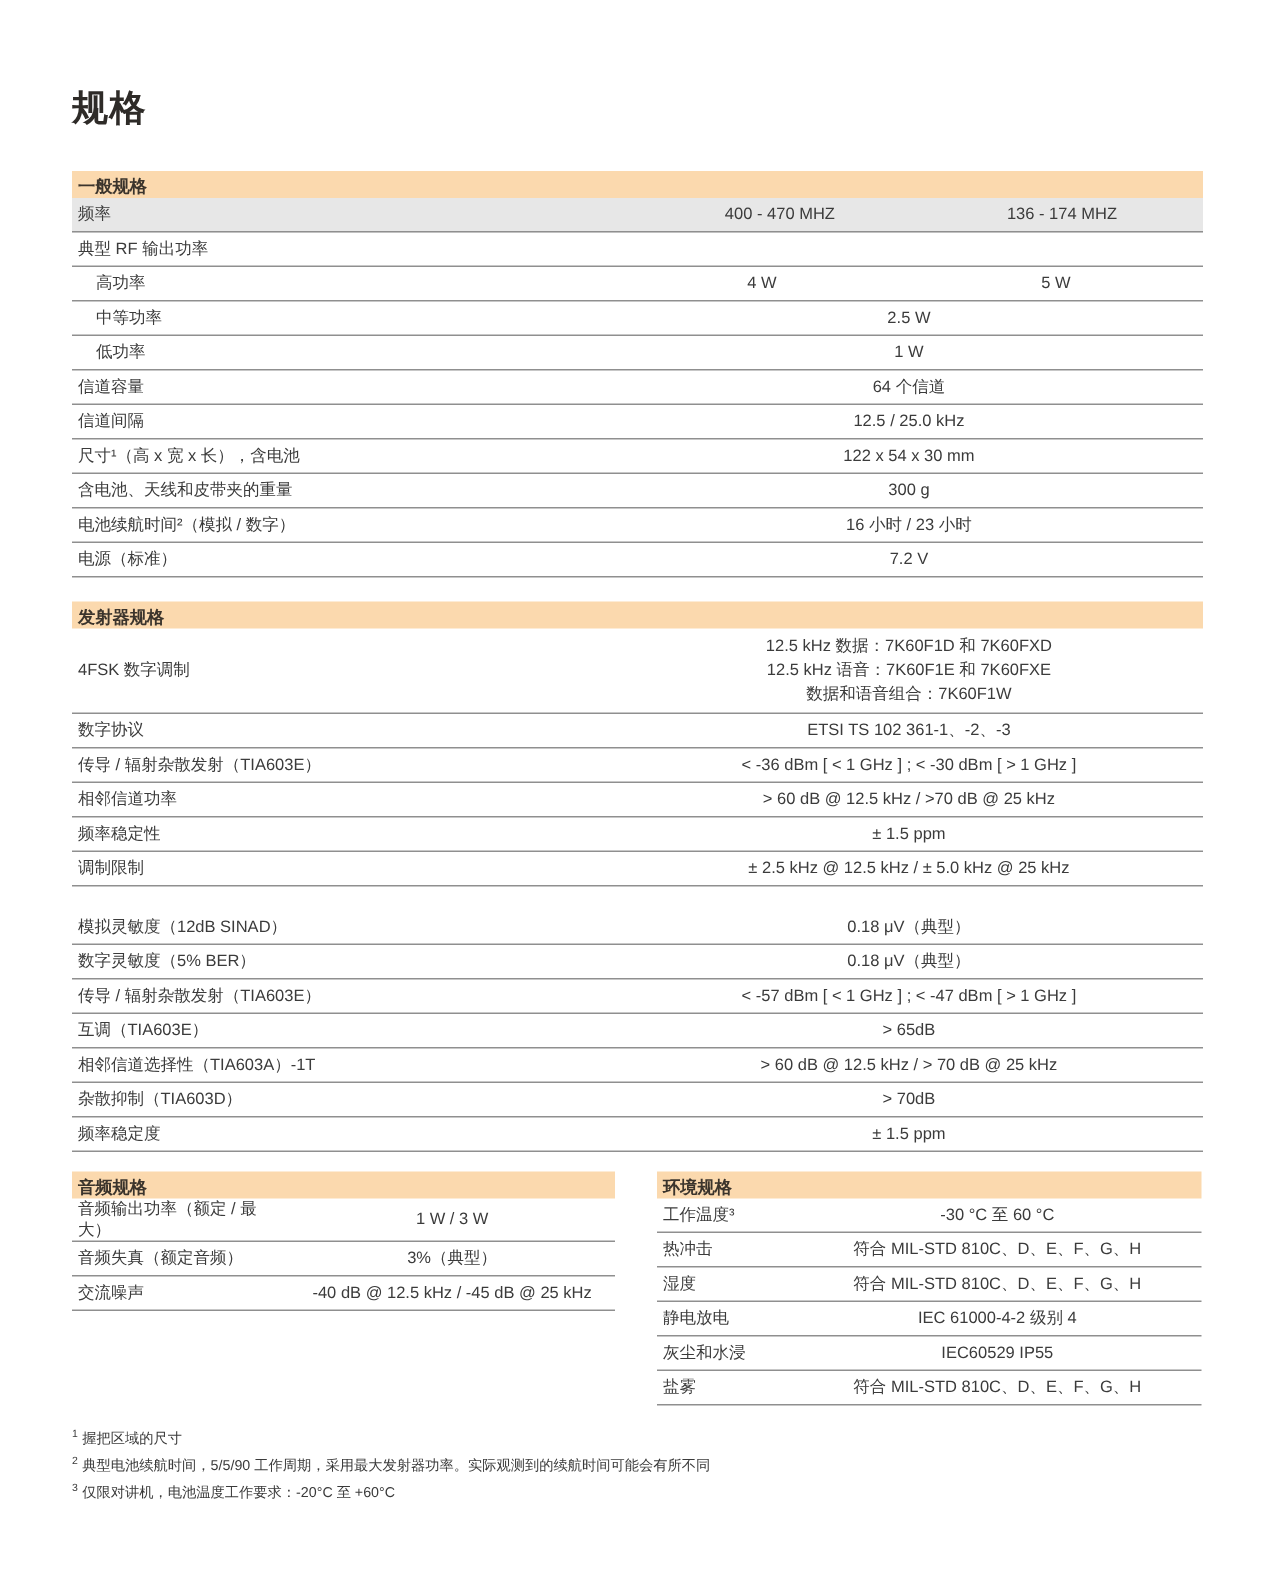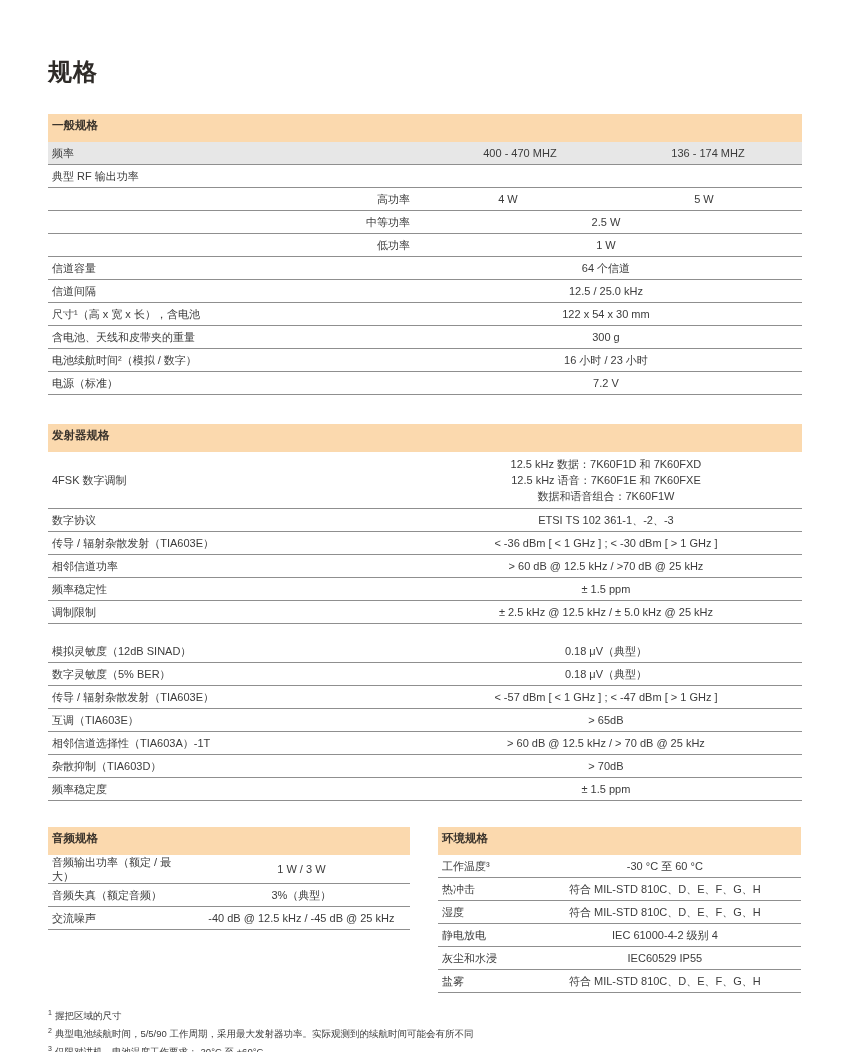--- a/index.html
+++ b/index.html
@@ -5,30 +5,30 @@
   html,body{margin:0;padding:0;}
   body{
     width:850px;height:1052px;background:#ffffff;
     font-family:"Liberation Sans","DejaVu Sans",sans-serif;
     color:#3b3b3b;-webkit-font-smoothing:antialiased;
   }
   .page{box-sizing:border-box;width:850px;height:1052px;padding:56px 48px 0 48px;}
   .title{font-size:24px;font-weight:600;color:#2e2b28;margin:0 0 26px 0;letter-spacing:1px;}
   .spec-table{width:100%;}
   .band{
-    box-sizing:border-box;height:28px;background:#fbd9ae;color:#3b342c;
-    font-size:11.5px;font-weight:700;line-height:22px;padding:0 0 0 4px;margin-top:13px;
+    box-sizing:border-box;height:18px;background:#fbd9ae;color:#3b342c;
+    font-size:11.5px;font-weight:700;line-height:22px;padding:0 0 0 4px;
   }
   .r{
     display:flex;align-items:center;min-height:23px;box-sizing:border-box;
     border-bottom:1px solid #8f8f8f;font-size:11px;line-height:14px;
   }
   .r.hl{background:#e7e7e7;gap:16px;}
   .lbl{flex:0 0 48%;padding-left:4px;box-sizing:border-box;}
-  .lbl.ind{padding-left:16px;text-align:right;}
+  .lbl.ind{padding-left:16px;}
   .vwrap{flex:1;display:flex;align-items:flex-start;}
   .v{flex:1;text-align:center;padding:2px 0;}
   .v.multi{white-space:pre-line;line-height:16px;padding:4px 0;}
   .v2{flex:1;text-align:center;}
   .gap{height:16px;}
   .bottom{display:flex;align-items:flex-start;margin-top:13px;}
   .bt{flex:0 0 362px;}
   .bt + .bt{margin-left:28px;flex:0 0 363px;}
   .bt .lbl{flex:0 0 40%;}
   .bt.env .lbl{flex:0 0 25%;}

